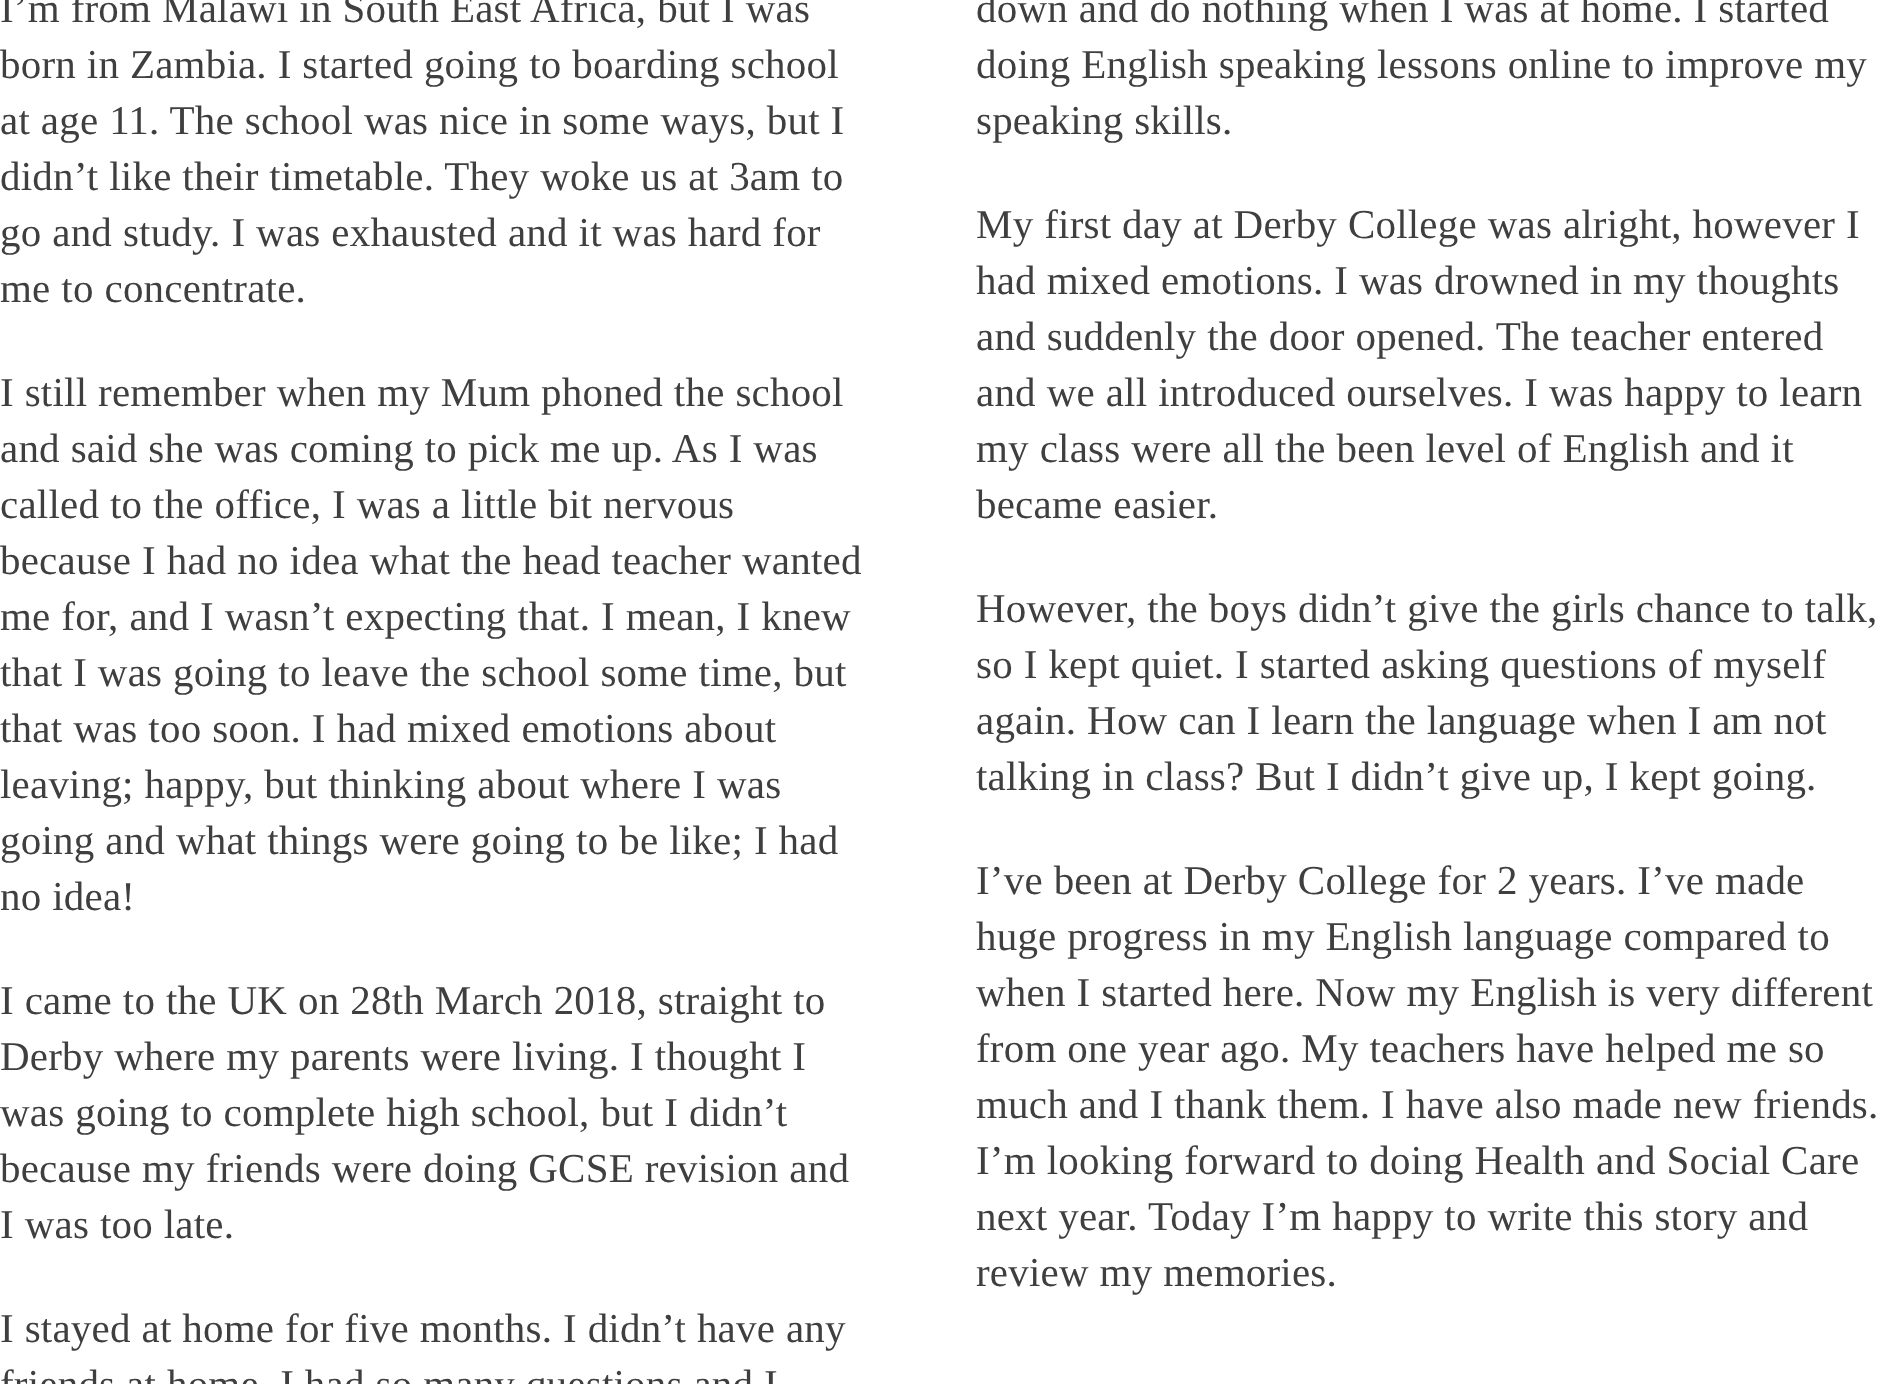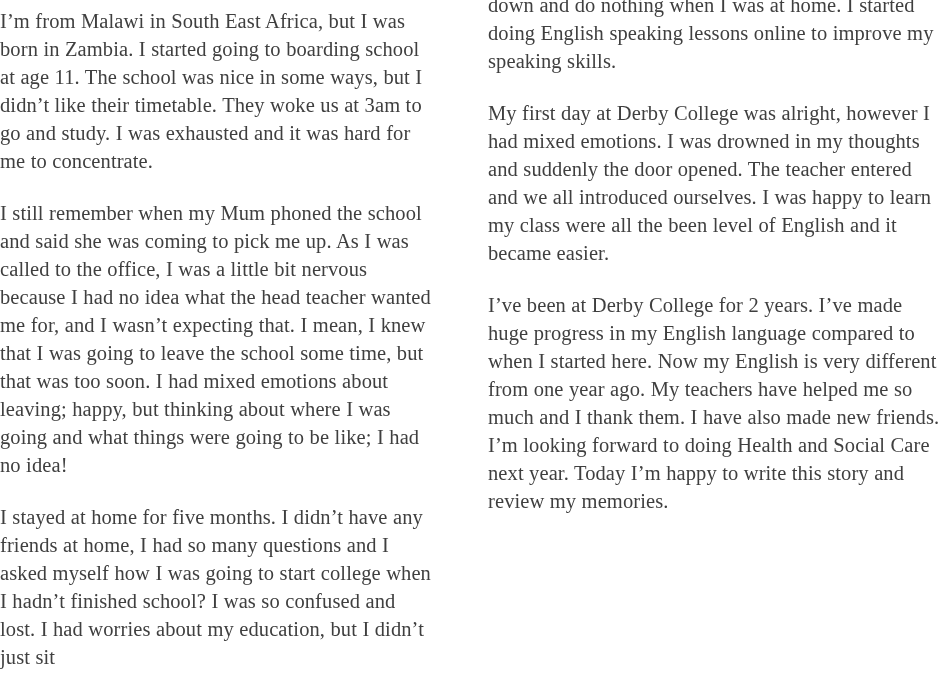--- a/index.html
+++ b/index.html
@@ -25,21 +25,21 @@
     flex-direction: row;
     width: 940px;
     height: 692px;
     box-sizing: border-box;
   }
   .column {
     box-sizing: border-box;
     width: 470px;
   }
   .column.left {
-    padding: 16px 38px 0 0;
+    padding: 0 38px 0 0;
   }
   .column.right {
     padding: 0 0 0 18px;
   }
   p.body-text {
     margin: 0 0 24px 0;
     font-family: "Liberation Serif", serif;
     font-size: 20.5px;
     line-height: 28px;
     color: #3f3f3f;
@@ -57,23 +57,25 @@
 </style>
 </head>
 <body>
 
 <div class="page">
   <div class="columns">
 
     <div class="column left">
       <p class="body-text first">I’m from Malawi in South East Africa, but I was born in Zambia. I started going to boarding school at age 11. The school was nice in some ways, but I didn’t like their timetable. They woke us at 3am to go and study. I was exhausted and it was hard for me to concentrate.</p>
       <p class="body-text">I still remember when my Mum phoned the school and said she was coming to pick me up. As I was called to the office, I was a little bit nervous because I had no idea what the head teacher wanted me for, and I wasn’t expecting that. I mean, I knew that I was going to leave the school some time, but that was too soon. I had mixed emotions about leaving; happy, but thinking about where I was going and what things were going to be like; I had no idea!</p>
+      <p class="body-text">I came to the UK on 28th March 2018, straight to Derby where my parents were living. I thought I was going to complete high school, but I didn’t because my friends were doing GCSE revision and I was too late.</p>
       <p class="body-text last">I stayed at home for five months. I didn’t have any friends at home, I had so many questions and I asked myself how I was going to start college when I hadn’t finished school? I was so confused and lost. I had worries about my education, but I didn’t just sit</p>
     </div>
 
     <div class="column right">
       <p class="body-text first">down and do nothing when I was at home. I started doing English speaking lessons online to improve my speaking skills.</p>
       <p class="body-text">My first day at Derby College was alright, however I had mixed emotions. I was drowned in my thoughts and suddenly the door opened. The teacher entered and we all introduced ourselves. I was happy to learn my class were all the been level of English and it became easier.</p>
+      <p class="body-text">However, the boys didn’t give the girls chance to talk, so I kept quiet. I started asking questions of myself again. How can I learn the language when I am not talking in class? But I didn’t give up, I kept going.</p>
       <p class="body-text last">I’ve been at Derby College for 2 years. I’ve made huge progress in my English language compared to when I started here. Now my English is very different from one year ago. My teachers have helped me so much and I thank them. I have also made new friends. I’m looking forward to doing Health and Social Care next year. Today I’m happy to write this story and review my memories.</p>
     </div>
 
   </div>
 </div>
 
 </body></html>

